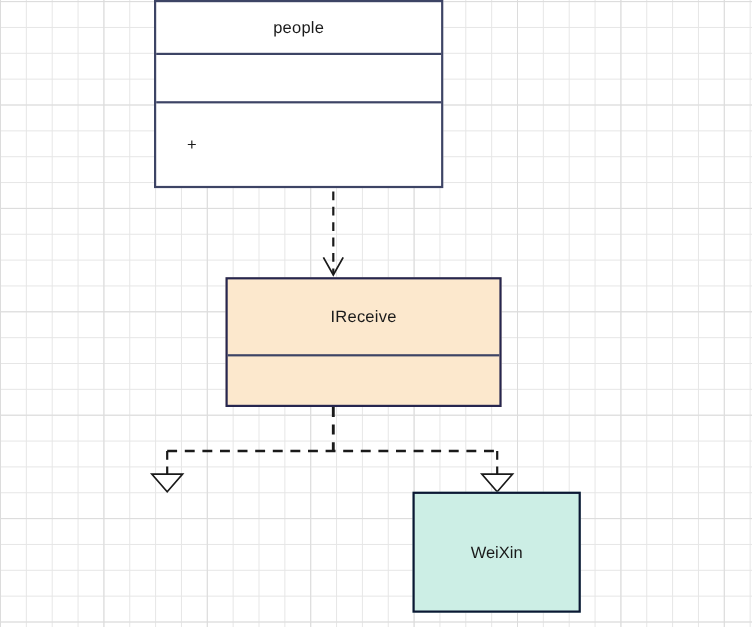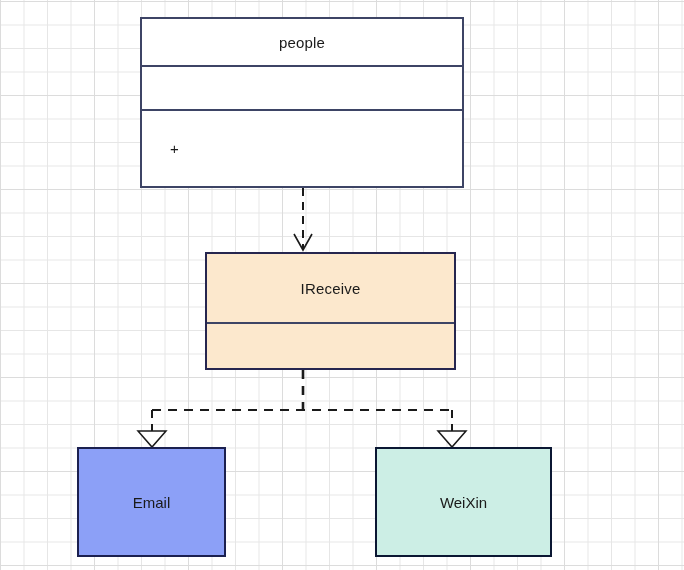--- a/index.html
+++ b/index.html
@@ -108,44 +108,39 @@
       <line x1="152" y1="410" x2="152" y2="431" stroke="#1a1a1a" stroke-width="2" stroke-dasharray="8,6"></line>
       <polygon points="138,431 166,431 152,447" fill="#ffffff" stroke="#1a1a1a" stroke-width="1.5"></polygon>
     </g>
 
     <g>
       <line x1="452" y1="410" x2="452" y2="431" stroke="#1a1a1a" stroke-width="2" stroke-dasharray="8,6"></line>
       <polygon points="438,431 466,431 452,447" fill="#ffffff" stroke="#1a1a1a" stroke-width="1.5"></polygon>
     </g>
   </svg>
 
-  <div class="uml-box plain" style="left:140px; top:17px; width:324px; height:171px; background:#ffffff; border-color:#3d4465;text-align:right;">
+  <div class="uml-box plain" style="left:140px; top:0; width:263px; height:171px; background:#ffffff; border-color:#3d4465;text-align:right;">
     <div class="compartment" style="height:46px;">
       <span>people</span>
     </div>
     <div class="compartment divider-top" style="height:44px;"></div>
     <div class="compartment divider-top methods" style="flex:1;">
       <div class="method-row">
         <span class="method-vis">+</span>
       </div>
     </div>
   </div>
 
   <div class="uml-box" style="left:177px; top:252px; width:251px; height:118px; background:#fce8cd; border-color:#26264f;margin-left:28px;">
     <div class="compartment" style="height:68px;">
       <span>IReceive</span>
     </div>
     <div class="compartment divider-top" style="flex:1;"></div>
   </div>
 
-  <div class="uml-box" style="left:77px; top:447px; width:149px; height:110px; background:#8ca0f7; border-color:#1b2050;">
-    <div class="simple-label">
-      <span>Email</span>
-    </div>
-  </div>
 
-  <div class="uml-box" style="left:375px; top:447px; width:177px; height:110px; background:#cceee5; border-color:#0b1733;">
+  <div class="uml-box" style="left:375px; top:447px; width:153px; height:110px; background:#cceee5; border-color:#0b1733;">
     <div class="simple-label">
       <span>WeiXin</span>
     </div>
   </div>
 
 </div>
 
 </body></html>

